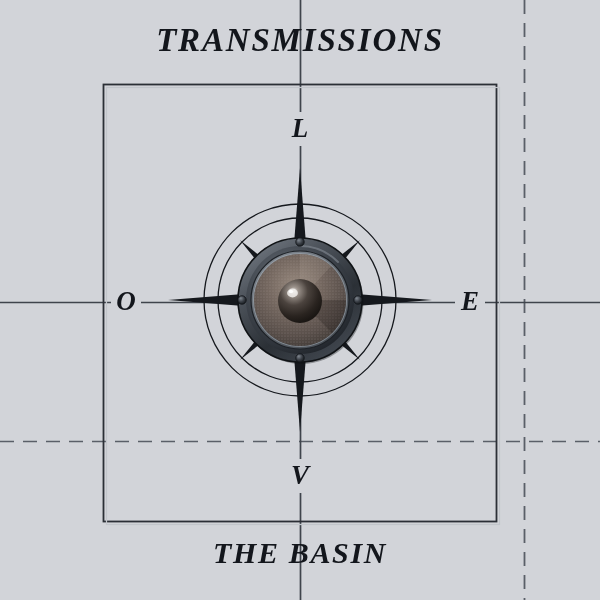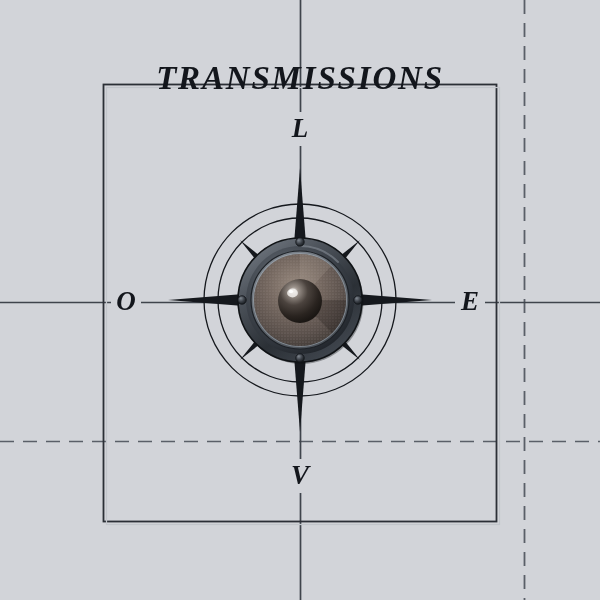--- a/index.html
+++ b/index.html
@@ -32,21 +32,20 @@
     position: absolute;
     left: 0;
     width: 600px;
     text-align: center;
     font-style: italic;
     font-weight: 700;
     color: #13161c;
     letter-spacing: 0.055em;
     white-space: nowrap;
     line-height: 1;
-    margin-top: 38px;
   }
   .album-title {
     top: 24px;
     font-size: 33px;
   }
   .album-artist {
     top: 538px;
     font-size: 30px;
   }
 
@@ -236,14 +235,15 @@
         </g>
       </g>
     </svg>
   </div>
 
   <div class="cardinal cardinal-north">L</div>
   <div class="cardinal cardinal-south">V</div>
   <div class="cardinal cardinal-west">O</div>
   <div class="cardinal cardinal-east">E</div>
 
+  <div class="album-artist">THE BASIN</div>
 
 </div>
 
 </body></html>

